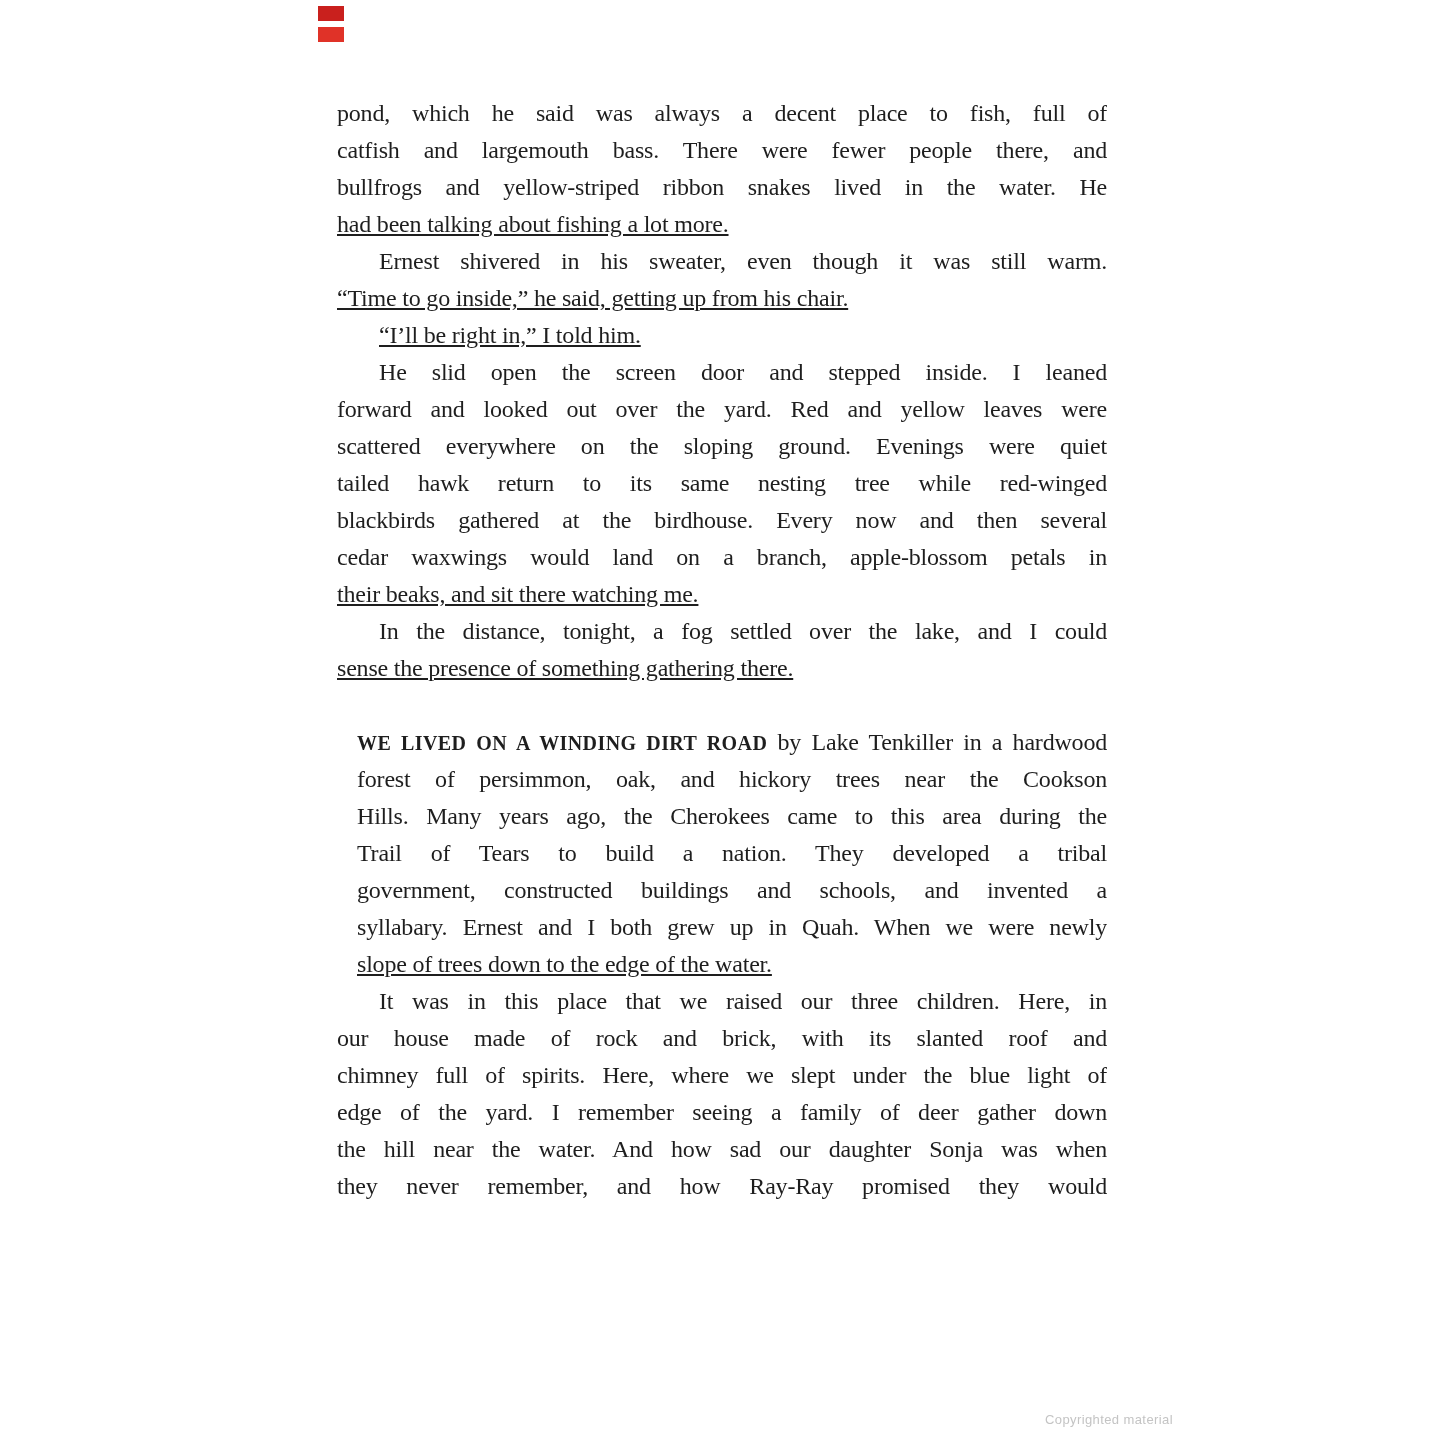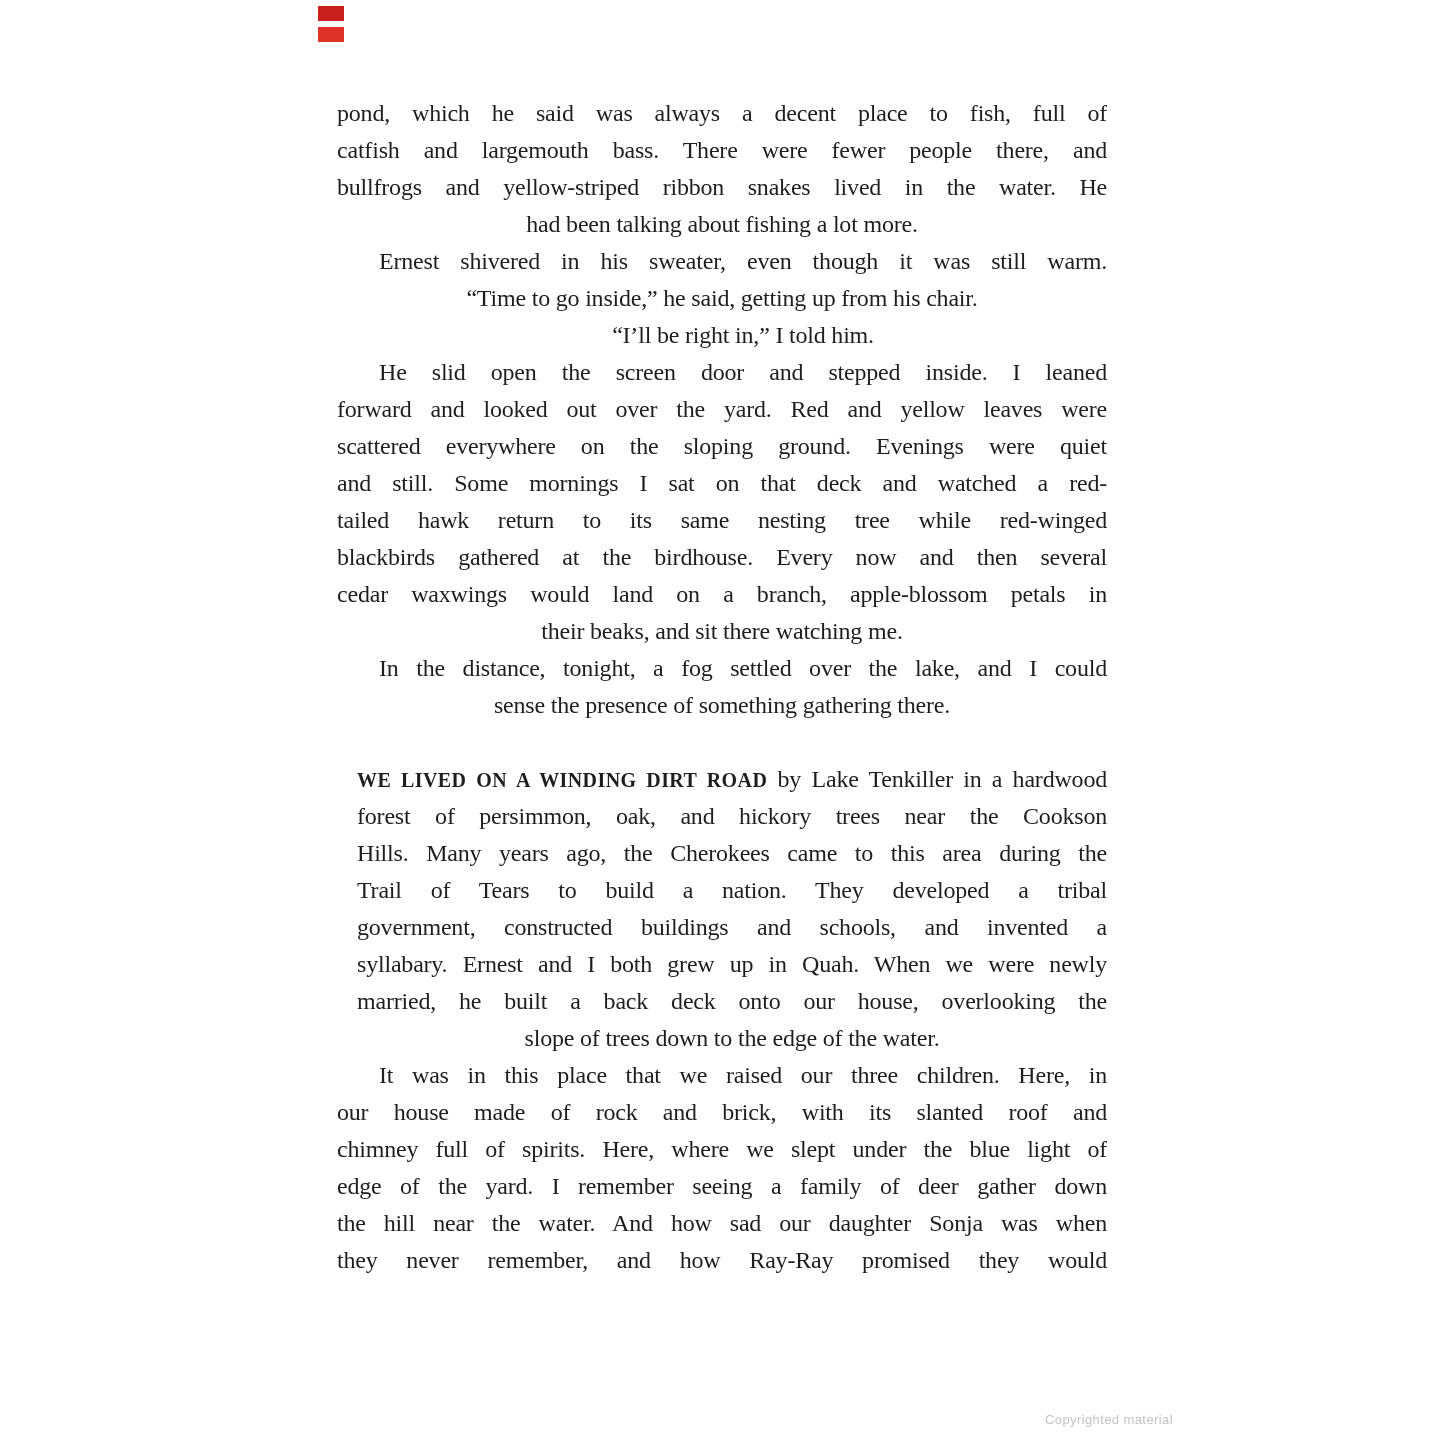--- a/index.html
+++ b/index.html
@@ -37,21 +37,21 @@
   .para.gap { margin-top: 37px; margin-left: 20px; }
   .line {
     height: 37px;
     overflow: hidden;
   }
   .line.just {
     text-align: justify;
     text-align-last: justify;
     text-justify: inter-word;
   }
-  .line.last { text-align: center; }
+  .line.last { text-align: left; text-decoration: underline; }
   .line.indent { text-indent: 42px; }
   .caps {
     font-weight: 700;
     font-size: 20px;
     letter-spacing: 0.4px;
   }
   .copyright {
     position: absolute;
     left: 1045px;
     top: 1412px;
@@ -80,38 +80,36 @@
         <div class="line just indent">Ernest shivered in his sweater, even though it was still warm.</div>
         <div class="line last">“Time to go inside,” he said, getting up from his chair.</div>
       </div>
       <div class="para">
         <div class="line last indent">“I’ll be right in,” I told him.</div>
       </div>
       <div class="para">
         <div class="line just indent">He slid open the screen door and stepped inside. I leaned</div>
         <div class="line just">forward and looked out over the yard. Red and yellow leaves were</div>
         <div class="line just">scattered everywhere on the sloping ground. Evenings were quiet</div>
-        <div class="line just">and still. Some mornings I sat on that deck and watched a red-</div>
         <div class="line just">tailed hawk return to its same nesting tree while red-winged</div>
         <div class="line just">blackbirds gathered at the birdhouse. Every now and then several</div>
         <div class="line just">cedar waxwings would land on a branch, apple-blossom petals in</div>
         <div class="line last">their beaks, and sit there watching me.</div>
       </div>
       <div class="para">
         <div class="line just indent">In the distance, tonight, a fog settled over the lake, and I could</div>
         <div class="line last">sense the presence of something gathering there.</div>
       </div>
       <div class="para gap">
         <div class="line just"><span class="caps">WE LIVED ON A WINDING DIRT ROAD</span> by Lake Tenkiller in a hardwood</div>
         <div class="line just">forest of persimmon, oak, and hickory trees near the Cookson</div>
         <div class="line just">Hills. Many years ago, the Cherokees came to this area during the</div>
         <div class="line just">Trail of Tears to build a nation. They developed a tribal</div>
         <div class="line just">government, constructed buildings and schools, and invented a</div>
         <div class="line just">syllabary. Ernest and I both grew up in Quah. When we were newly</div>
-        <div class="line just">married, he built a back deck onto our house, overlooking the</div>
         <div class="line last">slope of trees down to the edge of the water.</div>
       </div>
       <div class="para">
         <div class="line just indent">It was in this place that we raised our three children. Here, in</div>
         <div class="line just">our house made of rock and brick, with its slanted roof and</div>
         <div class="line just">chimney full of spirits. Here, where we slept under the blue light of</div>
         <div class="line just">edge of the yard. I remember seeing a family of deer gather down</div>
         <div class="line just">the hill near the water. And how sad our daughter Sonja was when</div>
         <div class="line just">they never remember, and how Ray-Ray promised they would</div>
       </div>

